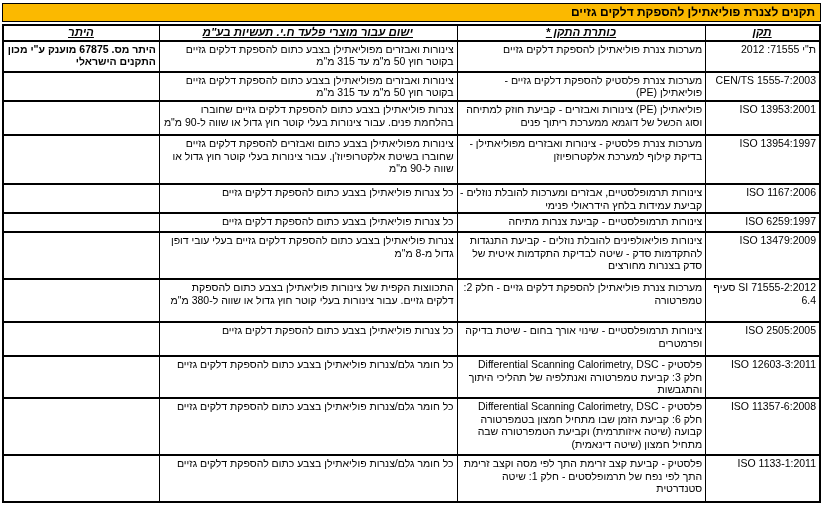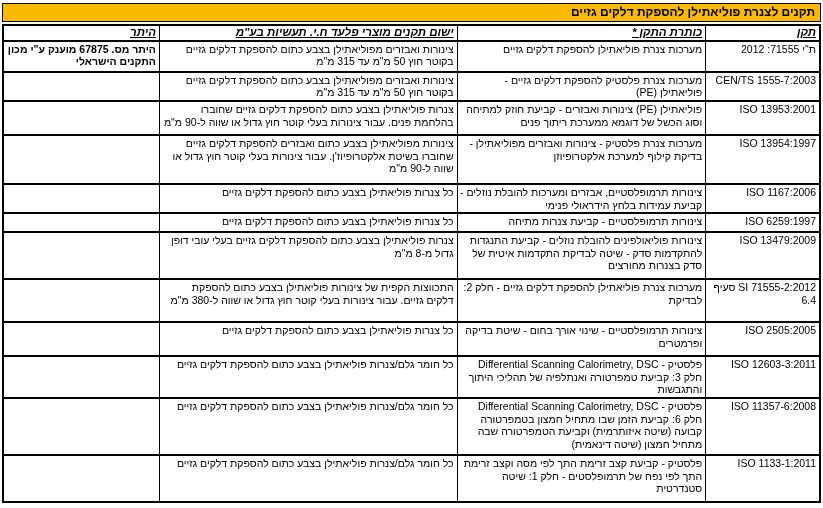--- a/index.html
+++ b/index.html
@@ -31,21 +31,20 @@
   col.c-standard{width:114px;}
   col.c-title{width:248px;}
   col.c-application{width:297px;}
   col.c-permit{width:156px;}
   th,td{
     border:1px solid #000;
     border-top-width:2px;
     border-bottom-width:2px;
     vertical-align:top;
     padding:1px 3px 1px 2px;
-    text-align:right;
     font-size:10.5px;
     line-height:1.2;
     word-wrap:break-word;
   }
   thead th{
     font-weight:bold;
     font-style:italic;
     font-size:11.5px;
     height:13px;
     padding-top:0;
@@ -79,21 +78,21 @@
     <colgroup>
       <col class="c-standard">
       <col class="c-title">
       <col class="c-application">
       <col class="c-permit">
     </colgroup>
     <thead>
       <tr>
         <th>תקן</th>
         <th>כותרת התקן *</th>
-        <th class="u">ישום תקנים מוצרי פלעד ח.י. תעשיות בע"מ</th>
+        <th class="u">ישום עבור מוצרי פלעד ח.י. תעשיות בע"מ</th>
         <th class="u">היתר</th>
       </tr>
     </thead>
     <tbody id="rows-body">
         <tr>
     <td class="cell-standard">ת"י 71555: 2012</td>
     <td class="cell-title">מערכות צנרת פוליאתילן להספקת דלקים גזיים</td>
     <td class="cell-application">צינורות ואבזרים מפוליאתילן בצבע כתום להספקת דלקים גזיים בקוטר חוץ 50 מ"מ עד 315 מ"מ</td>
     <td class="cell-permit">היתר מס. 67875 מוענק ע"י מכון התקנים הישראלי</td>
   </tr>
@@ -128,21 +127,21 @@
     <td class="cell-permit"></td>
   </tr>
         <tr>
     <td class="cell-standard">ISO 13479:2009</td>
     <td class="cell-title">צינורות פוליאולפינים להובלת נוזלים - קביעת התנגדות להתקדמות סדק - שיטה לבדיקת התקדמות איטית של סדק בצנרות מחורצים</td>
     <td class="cell-application">צנרות פוליאתילן בצבע כתום להספקת דלקים גזיים בעלי עובי דופן גדול מ-8 מ"מ</td>
     <td class="cell-permit"></td>
   </tr>
         <tr>
     <td class="cell-standard">SI 71555-2:2012 סעיף 6.4</td>
-    <td class="cell-title">מערכות צנרת פוליאתילן להספקת דלקים גזיים - חלק 2: לבדיקת</td>
+    <td class="cell-title">מערכות צנרת פוליאתילן להספקת דלקים גזיים - חלק 2: טמפרטורה</td>
     <td class="cell-application">התכווצות הקפית של צינורות פוליאתילן בצבע כתום להספקת דלקים גזיים. עבור צינורות בעלי קוטר חוץ גדול או שווה ל-380 מ"מ</td>
     <td class="cell-permit"></td>
   </tr>
         <tr>
     <td class="cell-standard">ISO 2505:2005</td>
     <td class="cell-title">צינורות תרמופלסטיים - שינוי אורך בחום - שיטת בדיקה ופרמטרים</td>
     <td class="cell-application">כל צנרות פוליאתילן בצבע כתום להספקת דלקים גזיים</td>
     <td class="cell-permit"></td>
   </tr>
         <tr>

